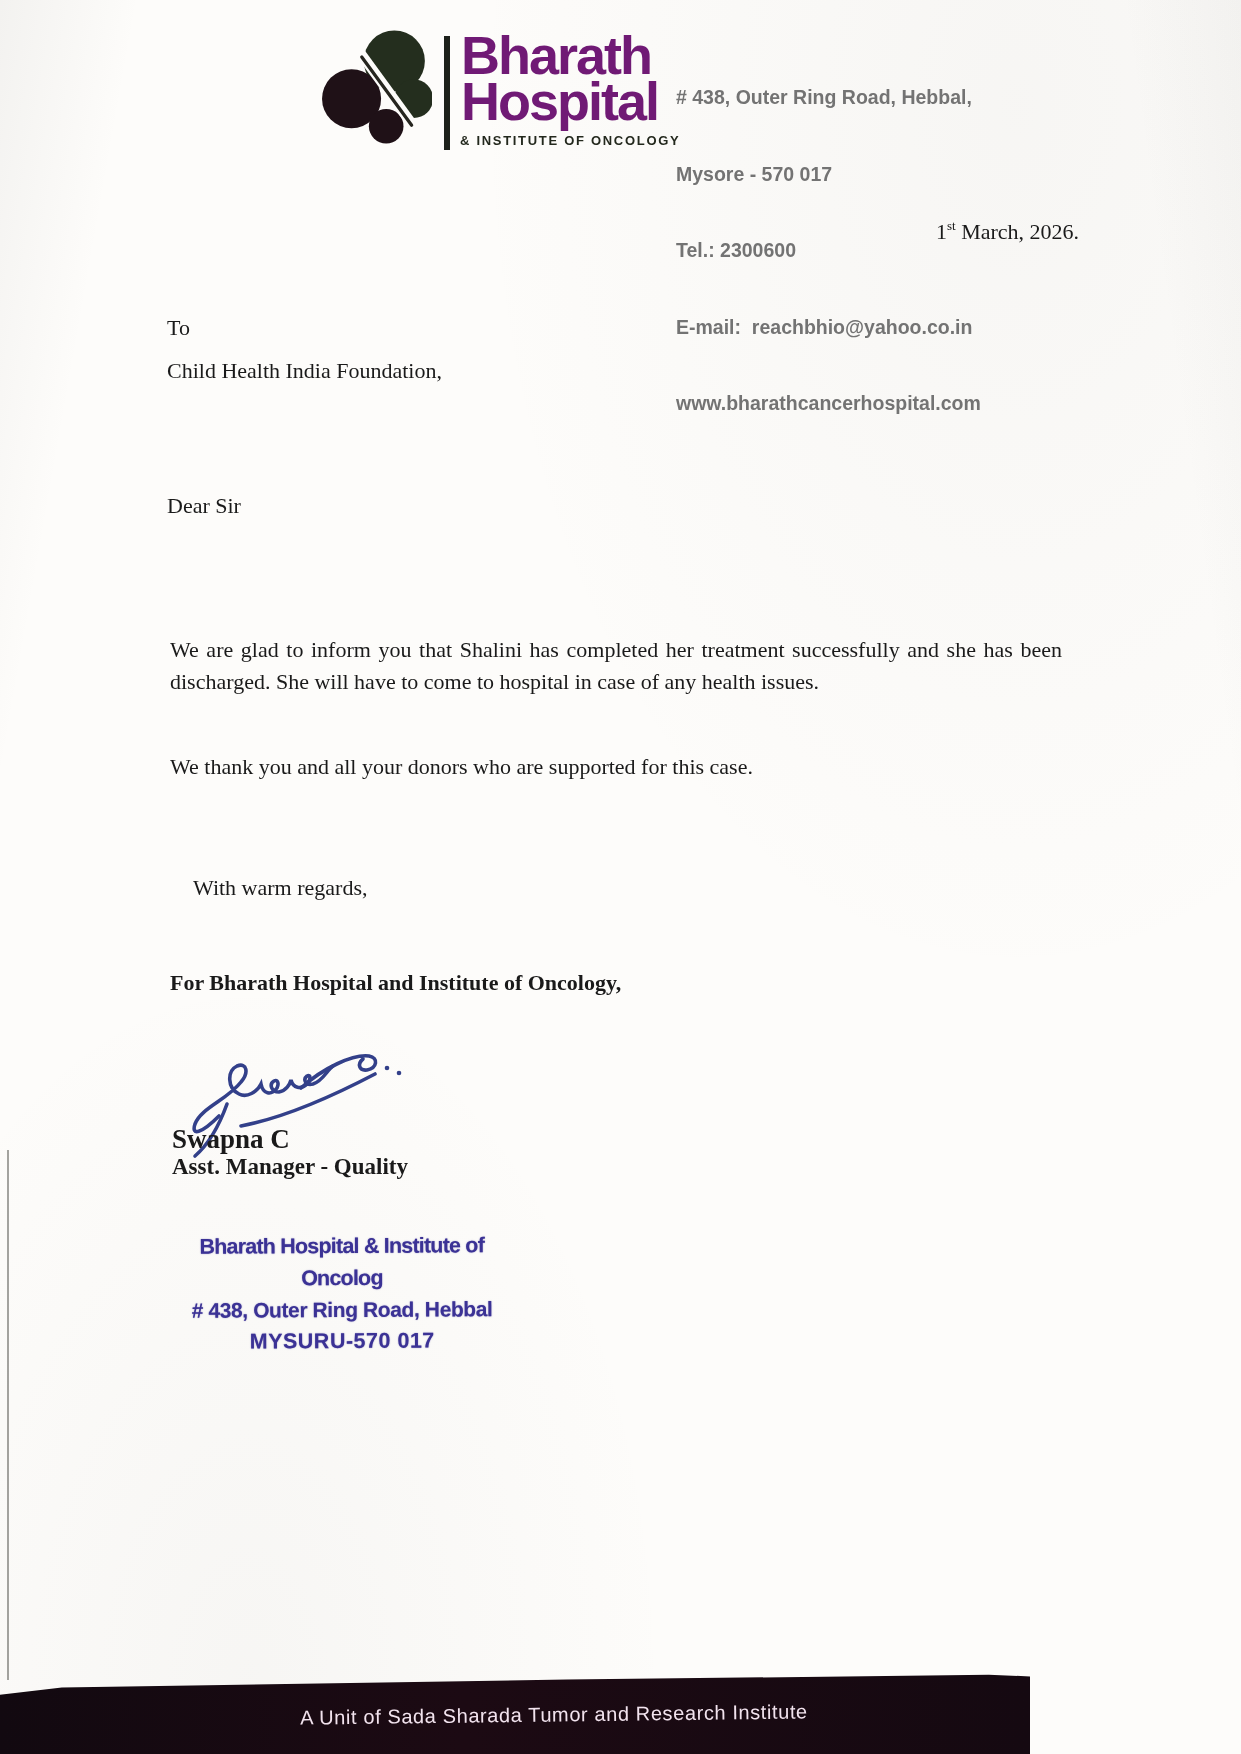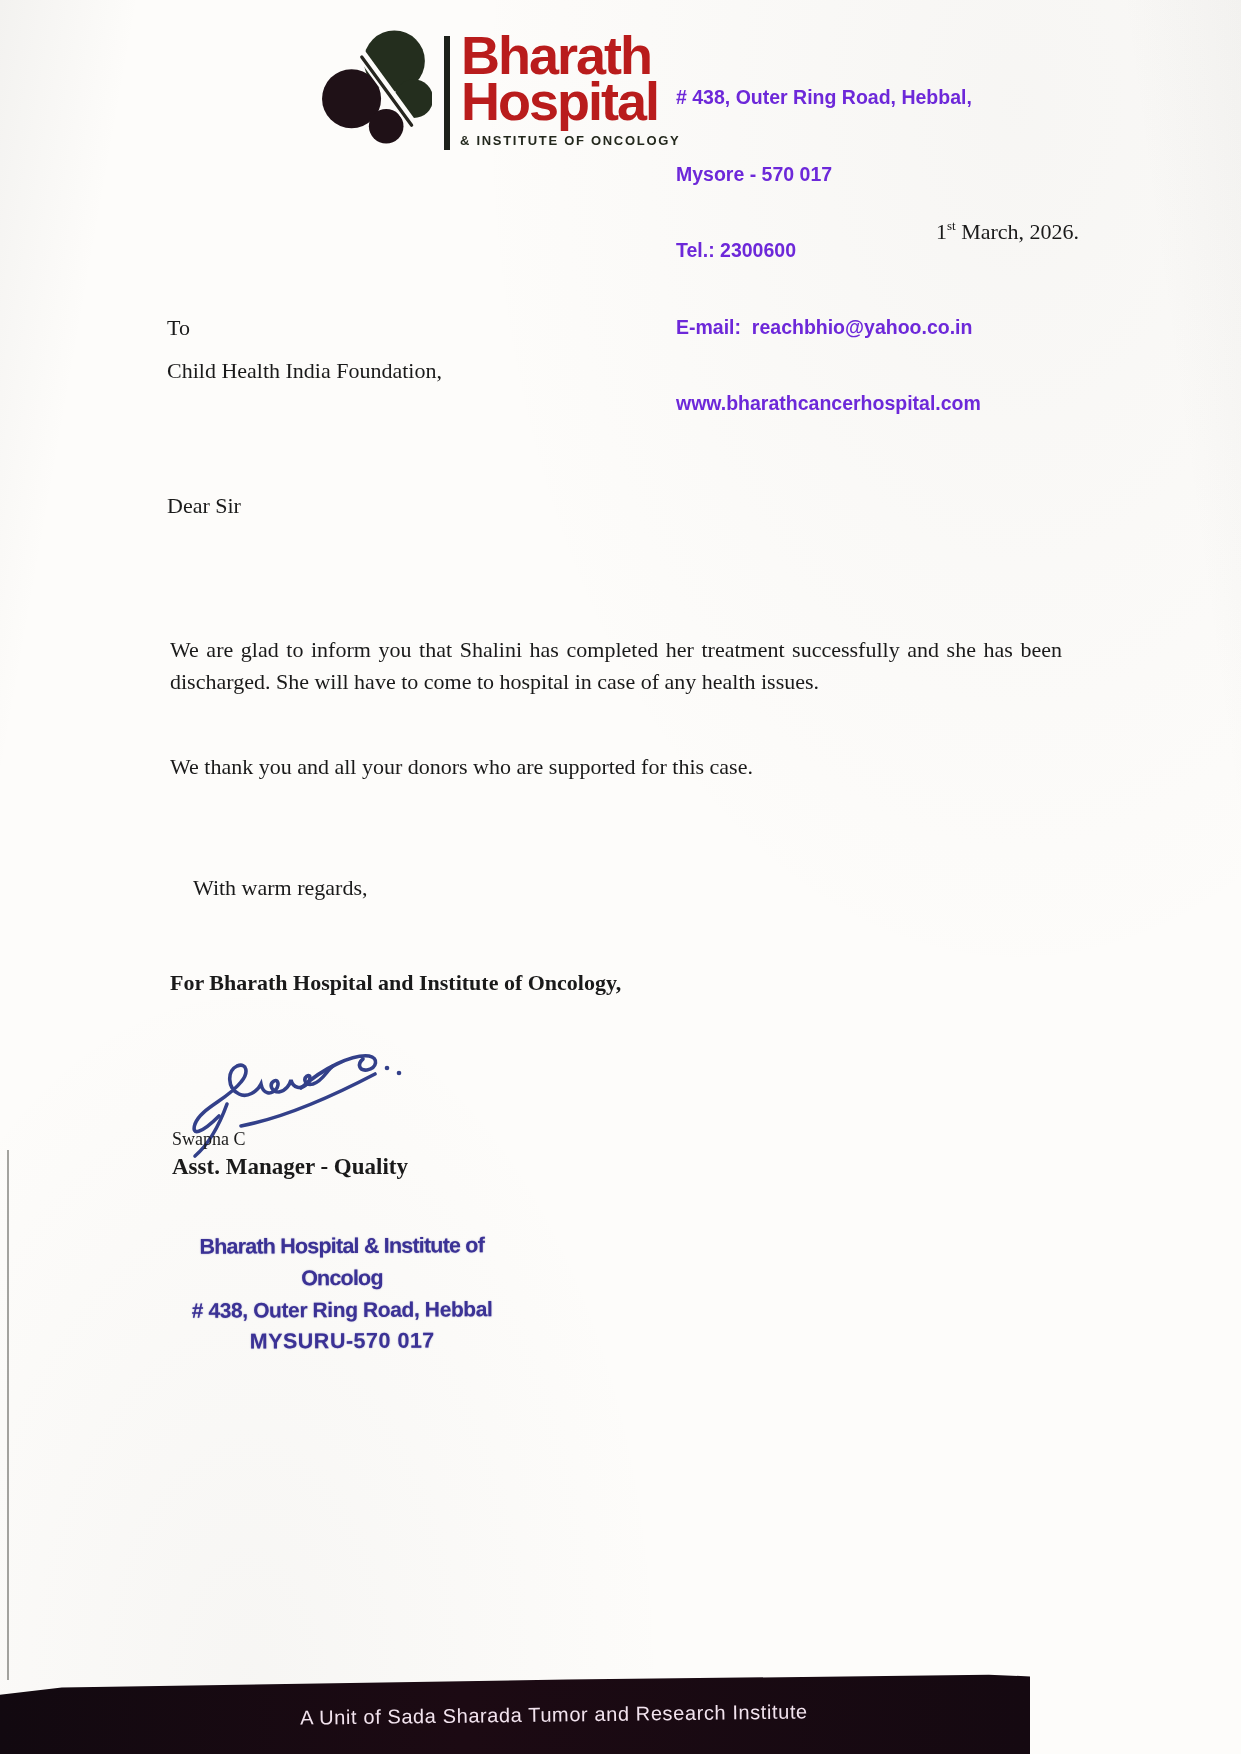--- a/index.html
+++ b/index.html
@@ -15,37 +15,37 @@
       linear-gradient(262deg, rgba(110,110,105,.05), rgba(255,255,255,0) 8%),
       radial-gradient(ellipse at 82% 6%, rgba(130,130,125,.05), rgba(255,255,255,0) 38%),
       radial-gradient(ellipse at 20% 96%, rgba(130,130,125,.05), rgba(255,255,255,0) 30%);
   }
   .abs { position:absolute; }
 
   
   .butterfly { left:320px; top:28px; width:112px; height:116px; }
   .logo-divider { left:444px; top:36px; width:6px; height:114px; background:#1d211b; }
   .wordmark { left:461px; top:32px; font-family:"Liberation Sans", sans-serif;
-              font-weight:700; font-size:54px; line-height:46px; letter-spacing:-2px; color:#b91c1c; }
+              font-weight:700; font-size:54px; line-height:46px; letter-spacing:-2px; color:#701a75; }
   .logo-sub { left:460px; top:133px; font-family:"Liberation Sans", sans-serif;
               font-weight:700; font-size:13px; letter-spacing:1.7px; color:#23281d; }
   .lh-address { left:676px; top:34px; font-family:"Liberation Sans", sans-serif;
-                font-weight:700; font-size:19.5px; line-height:25.5px; color:#6d28d9; white-space:pre; }
+                font-weight:700; font-size:19.5px; line-height:25.5px; color:#737373; white-space:pre; }
 
   
   .date-line { left:936px; top:219px; font-size:22px; }
   .date-line sup { font-size:13px; position:relative; top:-1px; }
   .recipient { left:167px; top:306px; font-size:22px; line-height:43px; }
   .salutation { left:167px; top:491px; font-size:22px; line-height:29px; }
   .para { left:170px; width:892px; font-size:22px; line-height:32px;margin-top:44px; }
   .para1 { top:590px; text-align:justify; }
   .para2 { top:707px; }
   .closing { left:170px; top:872px; font-size:22px; line-height:32px;margin-left:23px; }
   .for-line { left:170px; top:967px; font-size:22px; line-height:32px; font-weight:700; }
-  .signer-name  { left:172px; top:1125px; font-size:18px; line-height:28px; font-weight:400; }
+  .signer-name  { left:172px; top:1125px; font-size:27px; line-height:28px; font-weight:700; }
   .signer-title { left:172px; top:1153px; font-size:23px; line-height:28px; font-weight:700; }
   .signature-svg { left:183px; top:1042px; width:235px; height:120px; }
 
   
   .stamp { left:158px; top:1231px; width:368px; text-align:center;
            font-family:"Liberation Sans", sans-serif; font-weight:700;
            color:#3b3295; line-height:31.5px; letter-spacing:-0.4px;
            text-shadow:0 0 1.3px rgba(59,50,149,.6); transform:rotate(-0.3deg); }
   .stamp .s1 { font-size:21.5px; letter-spacing:-0.8px; }
   .stamp .s2 { font-size:21px; }

